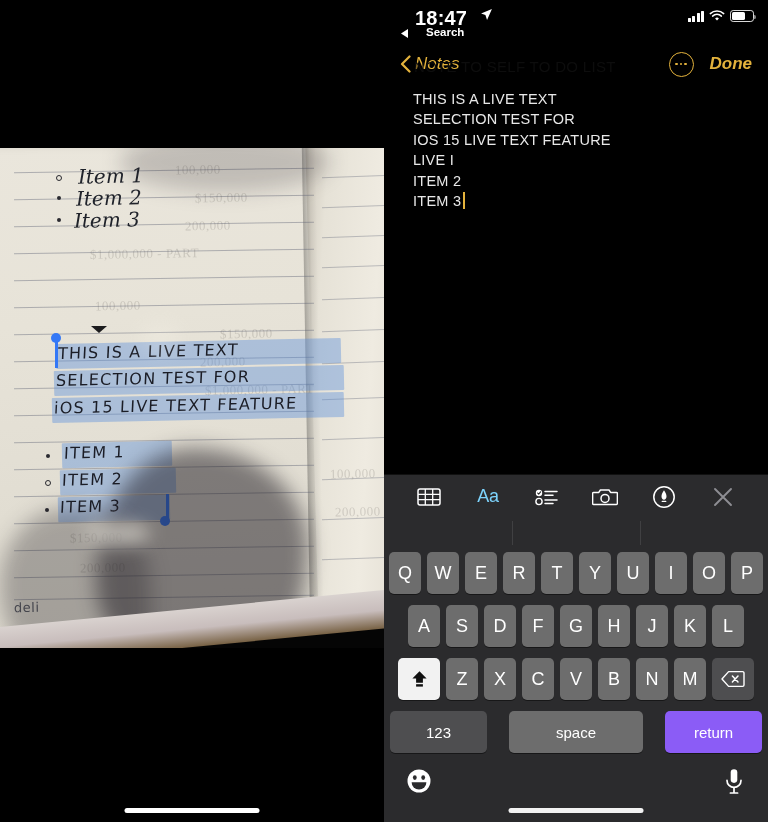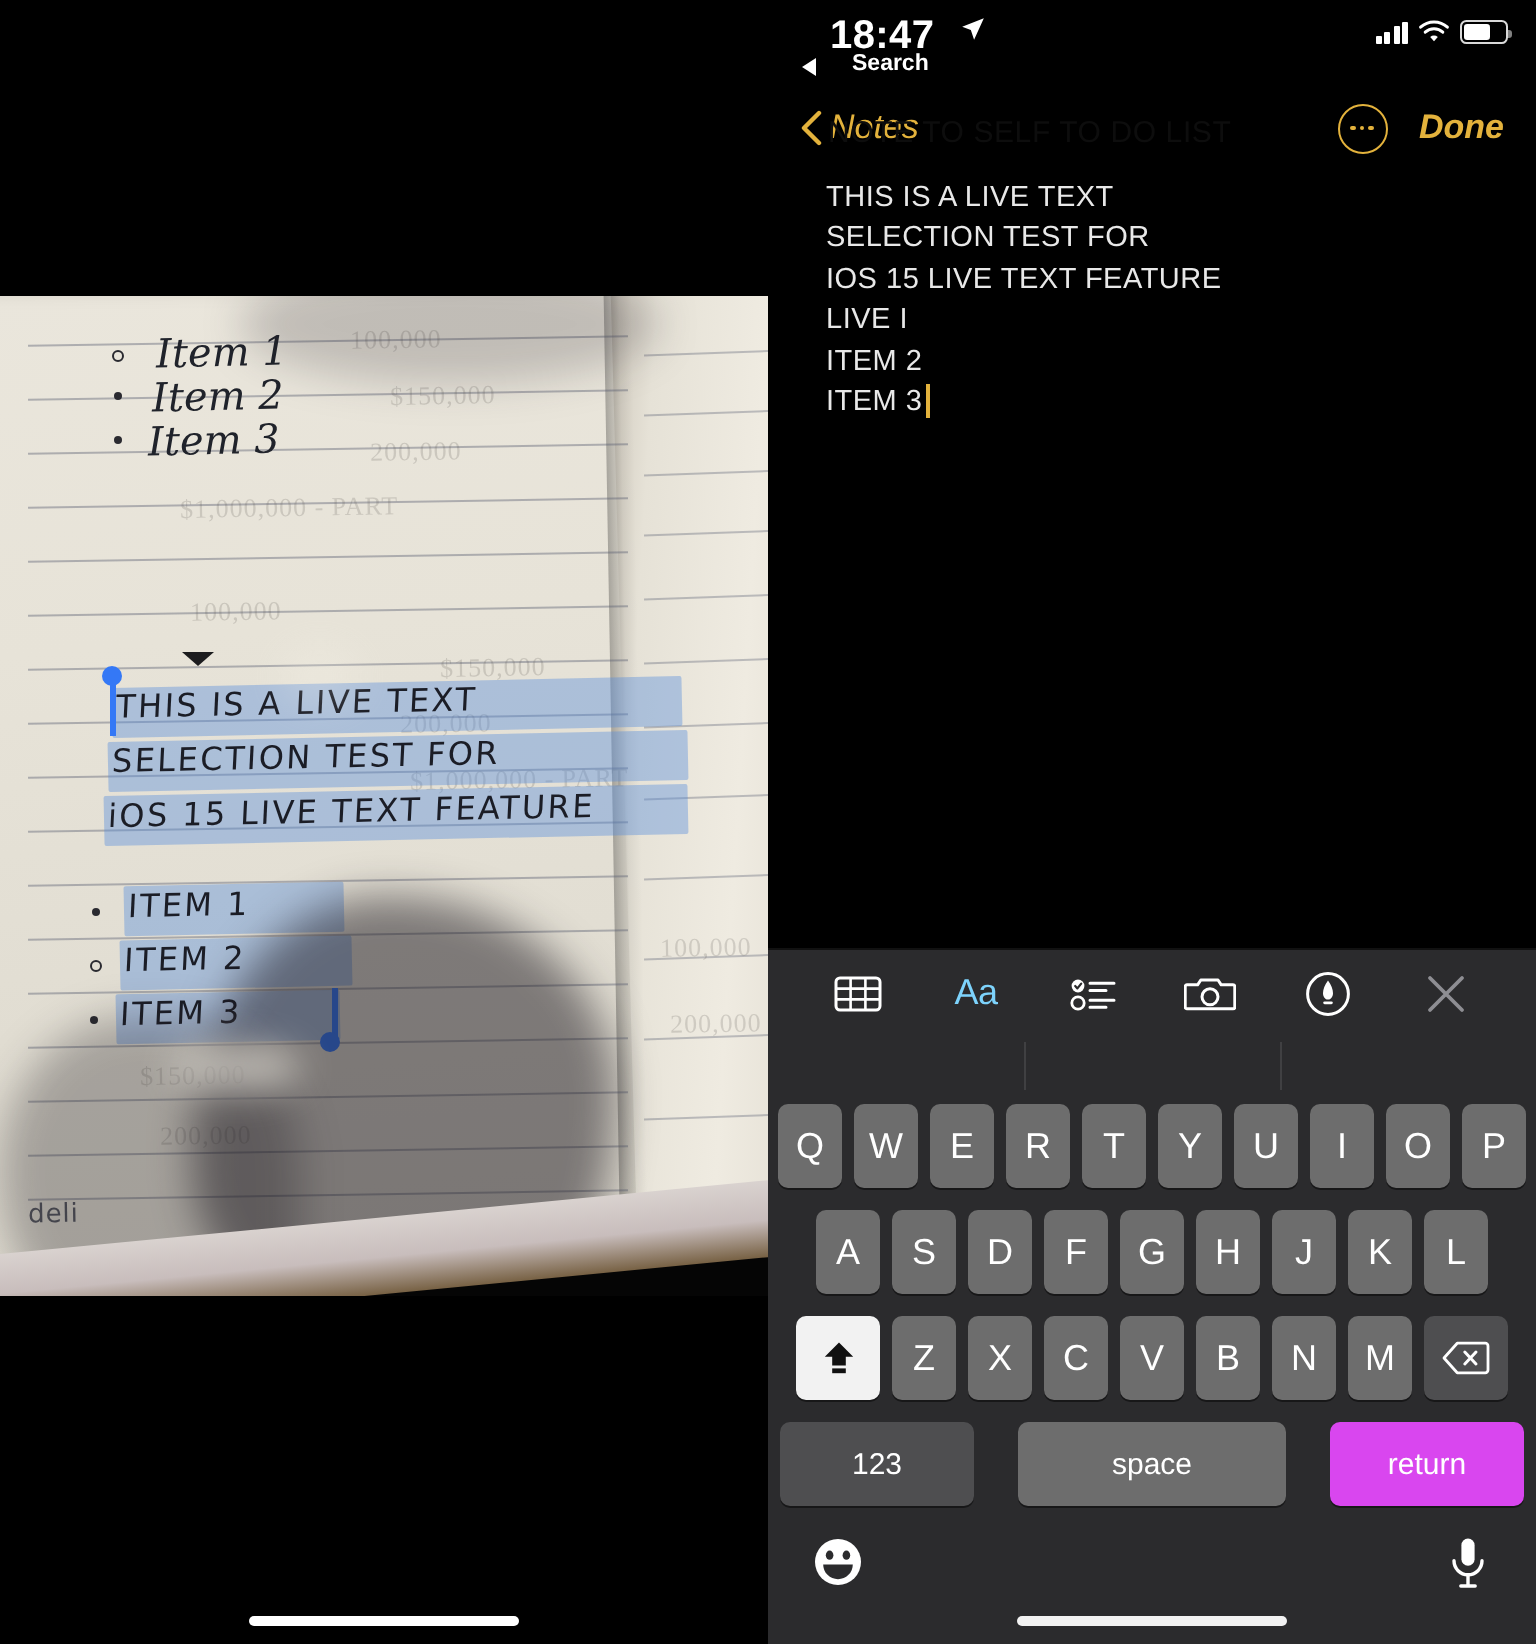--- a/index.html
+++ b/index.html
@@ -374,21 +374,21 @@
     color: #fff;
     font-size: 18px;
     width: 32px; height: 42px;
     display: flex; align-items: center; justify-content: center;
     box-shadow: 0 1px 0 rgba(0,0,0,.45);
   }
   .key.wide { width: 42px; background: #4e4e50; }
   .key.shift { background: #f2f2f2; color: #111; width: 42px; }
   .key.num { width: 97px; background: #4e4e50; font-size: 15px; }
   .key.space { flex: 1; background: #6d6d6d; font-size: 15px; }
-  .key.ret { width: 97px; background: #d946ef; font-size: 15px; }
+  .key.ret { width: 97px; background: #8b5cf6; font-size: 15px; }
   .krow.r4 { padding: 0 3px; gap: 22px; }
   .kb-bottom {
     position: absolute;
     left: 0; right: 0; bottom: 0;
     height: 62px;
     display: flex; align-items: flex-start;
     padding: 8px 22px 0 22px;
   }
   .emoji-btn { width: 26px; height: 26px; }
   .mic-btn { margin-left: auto; width: 22px; height: 28px; }

